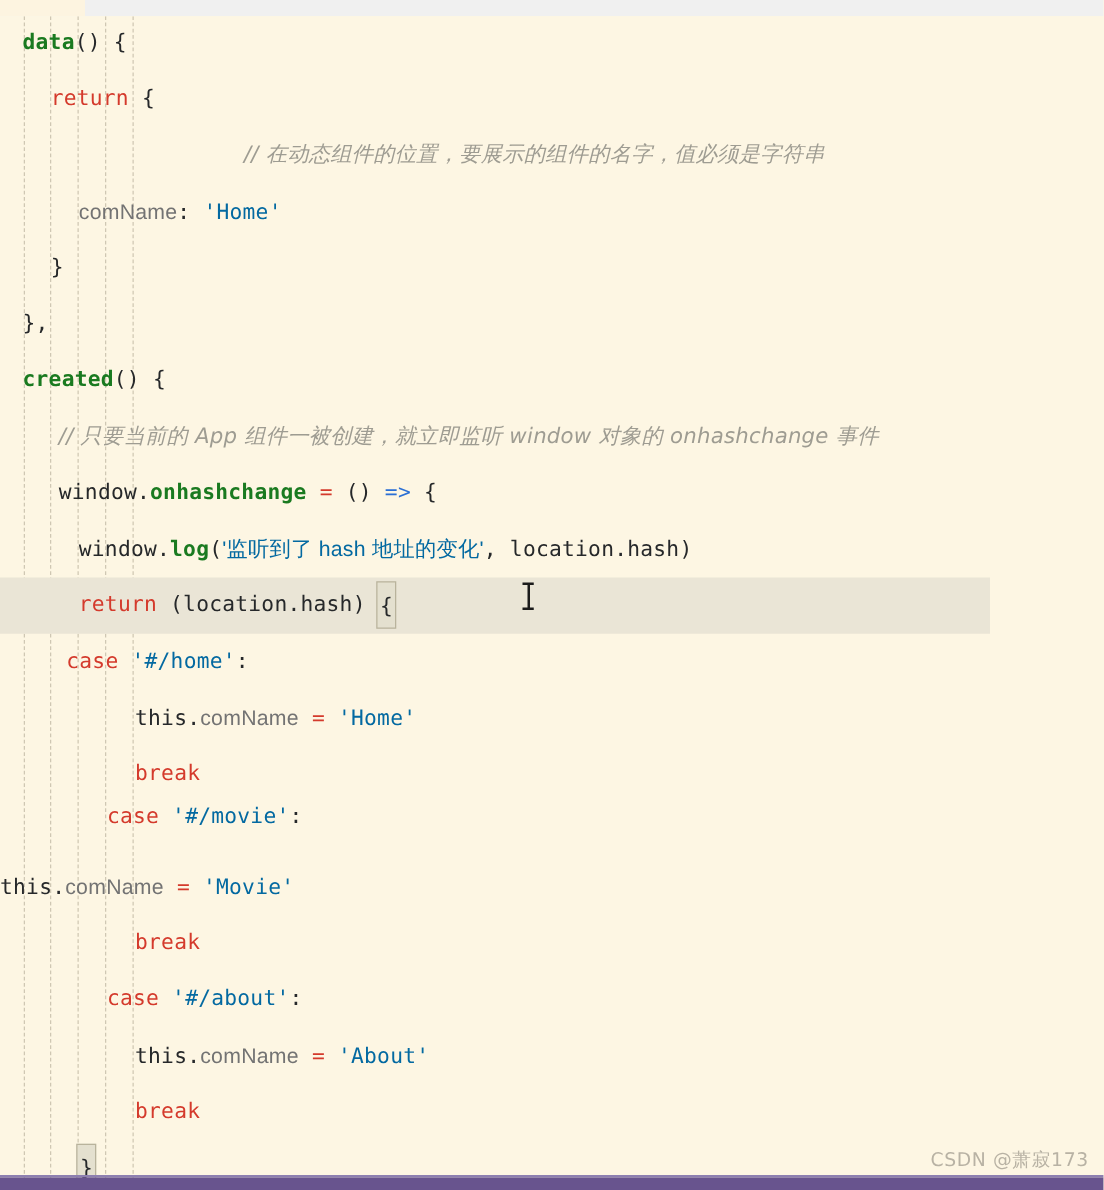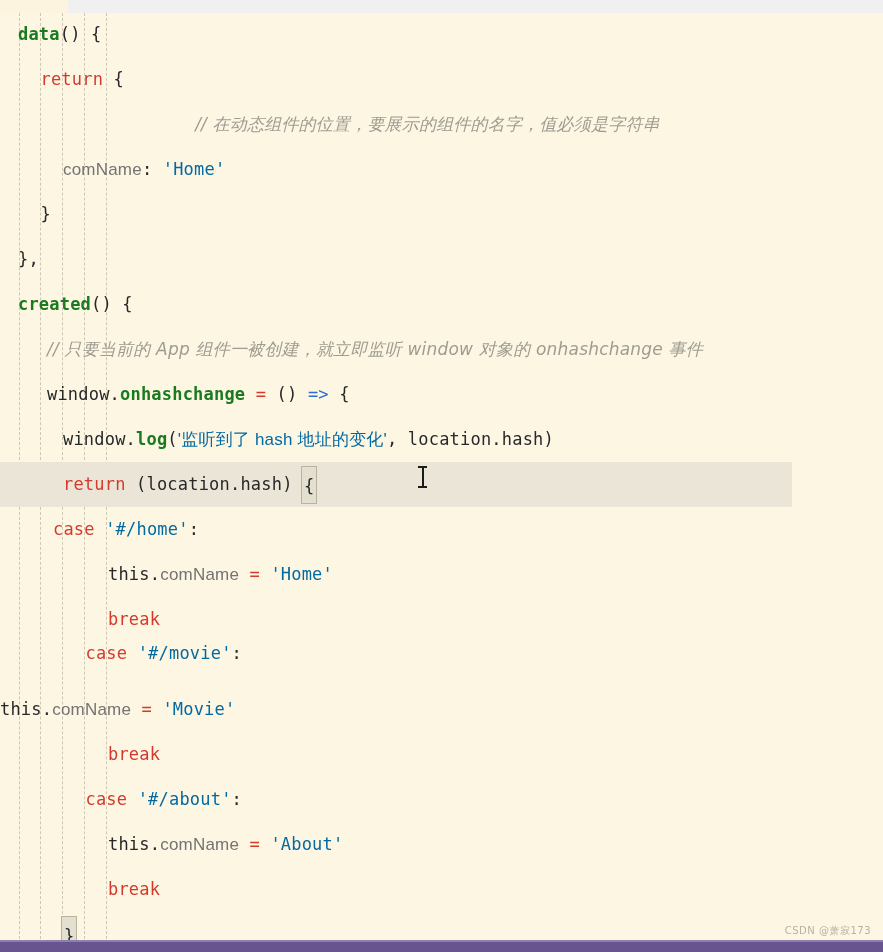--- a/index.html
+++ b/index.html
@@ -107,21 +107,21 @@
   }
   .statusbar-shadow {
     position:absolute; left:0; bottom:10px; width:883px; height:2px;
     background:#8d7fb0;
   }
 
   
   .watermark {
     position:absolute; right:12px; bottom:14px;
     font-family:"DejaVu Sans","Liberation Sans",sans-serif;
-    font-size:10px;
+    font-size:15px;
     color:#b8b2a4;
     letter-spacing:0.5px;
     white-space:nowrap;
   }
 </style>
 </head>
 <body>
 
 <div id="app">
 

